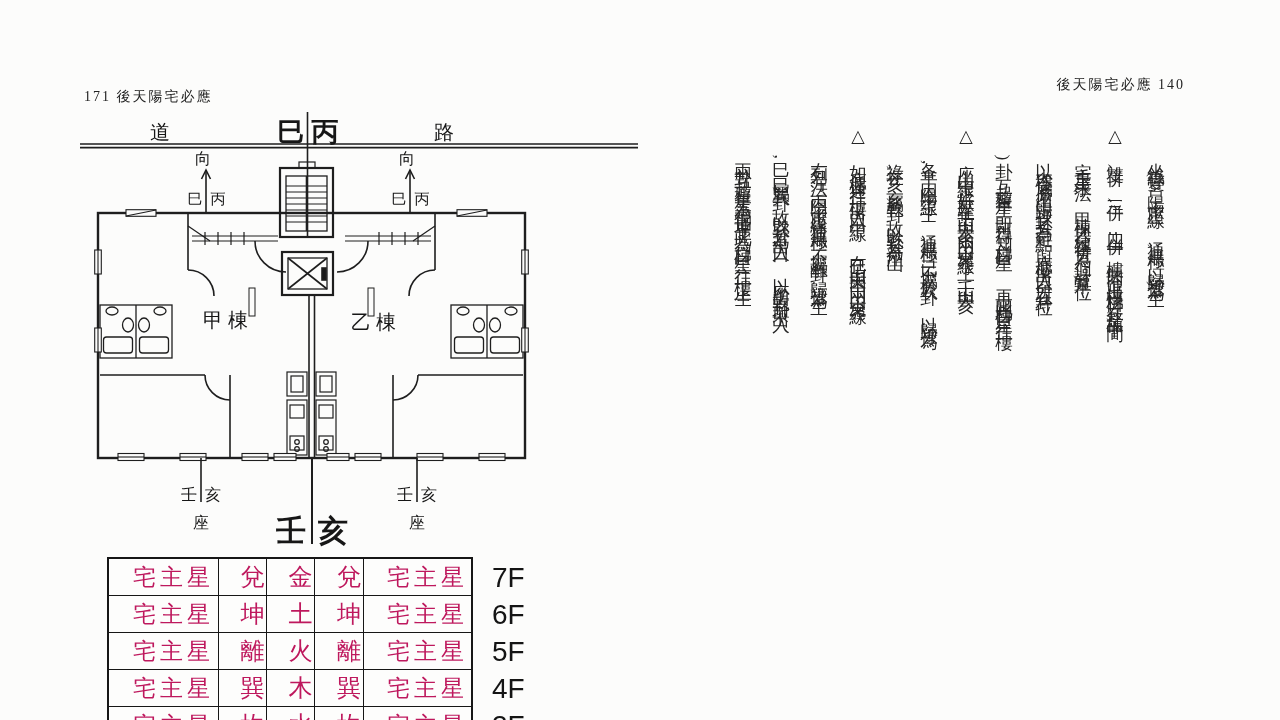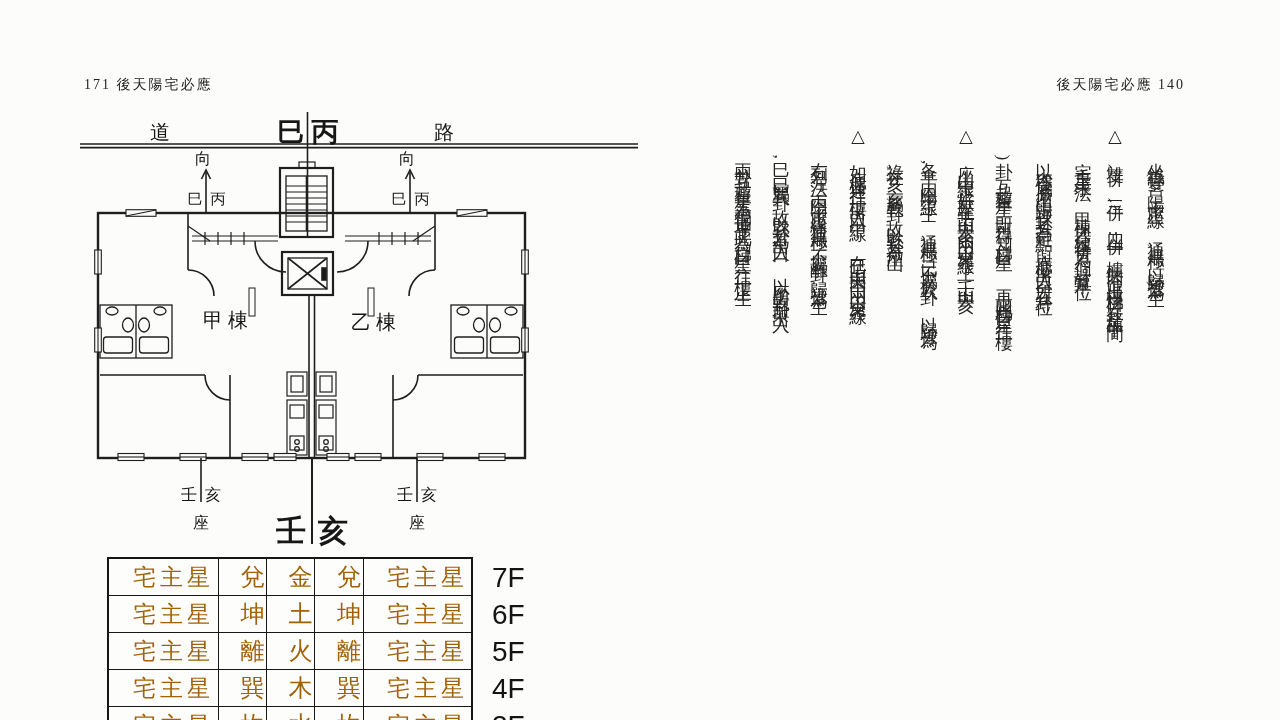--- a/index.html
+++ b/index.html
@@ -2,42 +2,42 @@
 <html><head>
 <meta charset="utf-8">
 <style>
   html,body{margin:0;padding:0;}
   body{
     width:1280px;height:720px;overflow:hidden;position:relative;
     background:#fcfcfb;color:#1c1c1c;
     font-family:"Liberation Serif","DejaVu Serif",serif;
   }
   .page-header{position:absolute;font-size:14px;letter-spacing:2px;color:#222;white-space:nowrap;}
-  #hdr-left{left:84px;top:76px;}
+  #hdr-left{left:84px;top:88px;}
   #hdr-right{left:1045px;top:76px;width:140px;text-align:right;}
 
   
   .vcol{
     position:absolute;top:126px;height:594px;width:30px;overflow:hidden;
     writing-mode:vertical-rl;text-orientation:mixed;
     font-size:17.5px;letter-spacing:5.5px;line-height:30px;
     color:#242424;white-space:nowrap;
   }
   .vcol.cont{padding-top:23px;height:571px;}
 
   
   #floor-table{
     position:absolute;left:107px;top:557px;
     display:grid;grid-template-columns:110px 48px 48px 49px 107px;
     grid-auto-rows:37px;border:2.2px solid #161616;background:#fdfdfc;
   }
   #floor-table .tcell{
     border-right:1.7px solid #161616;border-bottom:1.7px solid #161616;
     display:flex;align-items:center;justify-content:center;
-    font-size:24px;color:#a16207;overflow:hidden;padding-left:20px;
+    font-size:24px;color:#be185d;overflow:hidden;padding-left:20px;
   }
   #floor-table .tcell:nth-child(5n){border-right:none;}
   #floor-table .wide{letter-spacing:4px;font-size:23px;}
   .floor-label{
     position:absolute;left:492px;width:60px;height:37px;
     font-size:28px;color:#141414;display:flex;align-items:center;
     font-family:Liberation Sans, sans-serif;
   }
 
   

